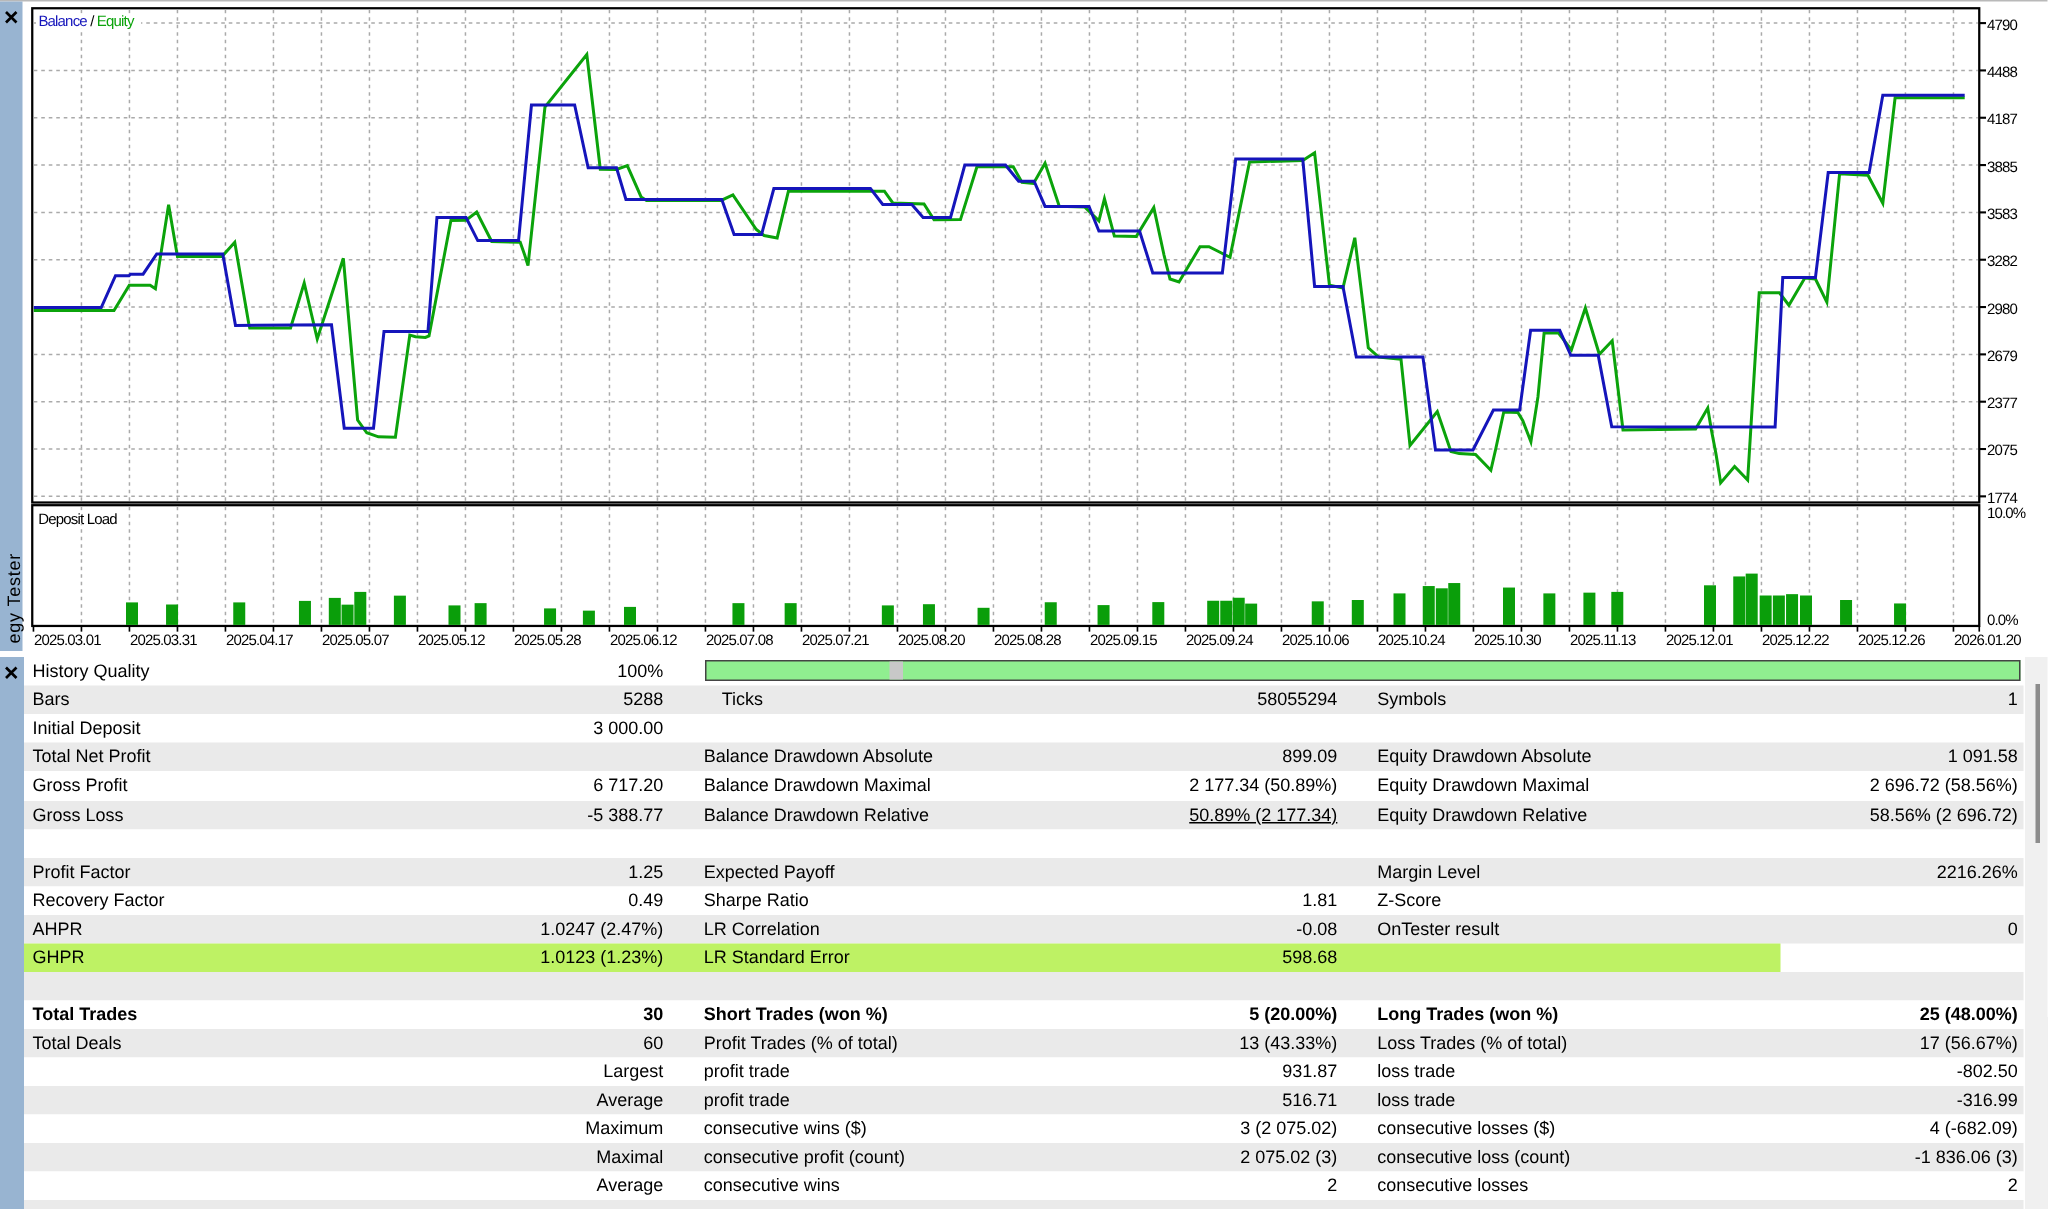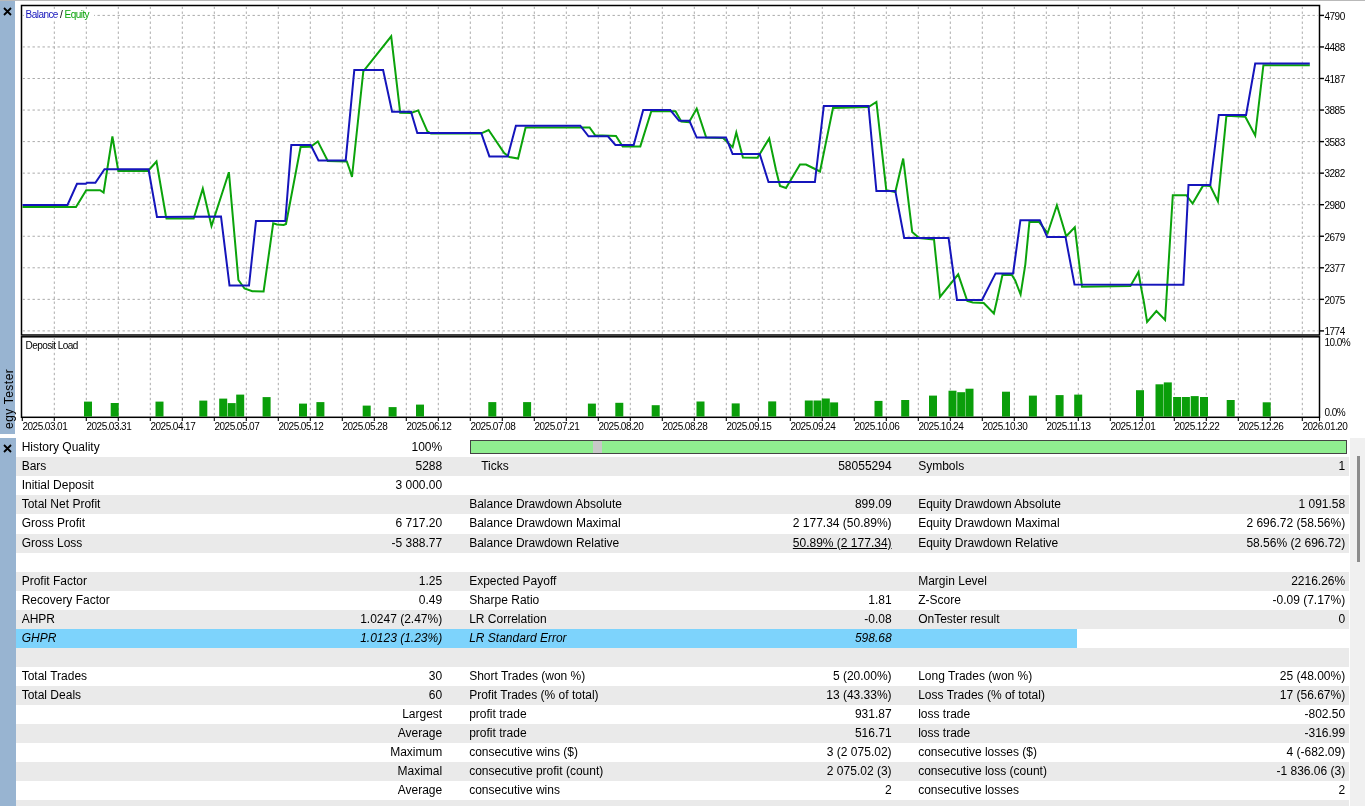--- a/index.html
+++ b/index.html
@@ -308,38 +308,37 @@
     <span class="v" style="left:453px;width:422.4px;margin-top:19px;">44.28</span>
     <span class="l" style="left:902px;">Margin Level</span>
     <span class="v" style="left:902px;width:427px;">2216.26%</span>
   </div>
 <div style="position:absolute;left:16.2px;top:590.7px;width:1333.3px;height:19.06px;background:#ffffff;">
     <span class="l" style="left:5.5px;">Recovery Factor</span>
     <span class="v" style="left:5.5px;width:420.5px;">0.49</span>
     <span class="l" style="left:453px;">Sharpe Ratio</span>
     <span class="v" style="left:453px;width:422.4px;">1.81</span>
     <span class="l" style="left:902px;">Z-Score</span>
-    <span class="v" style="left:902px;width:427px;">-0.09 (7.17%)</span>
   </div>
 <div style="position:absolute;left:16.2px;top:609.7px;width:1333.3px;height:19.06px;background:#eaeaea;">
     <span class="l" style="left:5.5px;">AHPR</span>
     <span class="v" style="left:5.5px;width:420.5px;">1.0247 (2.47%)</span>
     <span class="l" style="left:453px;">LR Correlation</span>
     <span class="v" style="left:453px;width:422.4px;">-0.08</span>
     <span class="l" style="left:902px;">OnTester result</span>
     <span class="v" style="left:902px;width:427px;">0</span>
   </div>
-<div style="position:absolute;left:16.2px;top:628.8px;width:1061px;height:19.06px;background:#7dd3fc;font-style:italic;">
+<div style="position:absolute;left:16.2px;top:628.8px;width:1171px;height:19.06px;background:#bef264;">
     <span class="l" style="left:5.5px;">GHPR</span>
     <span class="v" style="left:5.5px;width:420.5px;">1.0123 (1.23%)</span>
     <span class="l" style="left:453px;">LR Standard Error</span>
     <span class="v" style="left:453px;width:422.4px;">598.68</span>
   </div>
 <div style="position:absolute;left:16.2px;top:647.9px;width:1333.3px;height:19.06px;background:#eaeaea;"></div>
-<div style="position:absolute;left:16.2px;top:666.9px;width:1333.3px;height:19.06px;background:#ffffff;">
+<div style="position:absolute;left:16.2px;top:666.9px;width:1333.3px;height:19.06px;background:#ffffff;font-weight:bold;">
     <span class="l" style="left:5.5px;">Total Trades</span>
     <span class="v" style="left:5.5px;width:420.5px;">30</span>
     <span class="l" style="left:453px;">Short Trades (won %)</span>
     <span class="v" style="left:453px;width:422.4px;">5 (20.00%)</span>
     <span class="l" style="left:902px;">Long Trades (won %)</span>
     <span class="v" style="left:902px;width:427px;">25 (48.00%)</span>
   </div>
 <div style="position:absolute;left:16.2px;top:686.0px;width:1333.3px;height:19.06px;background:#eaeaea;">
     <span class="l" style="left:5.5px;">Total Deals</span>
     <span class="v" style="left:5.5px;width:420.5px;">60</span>

